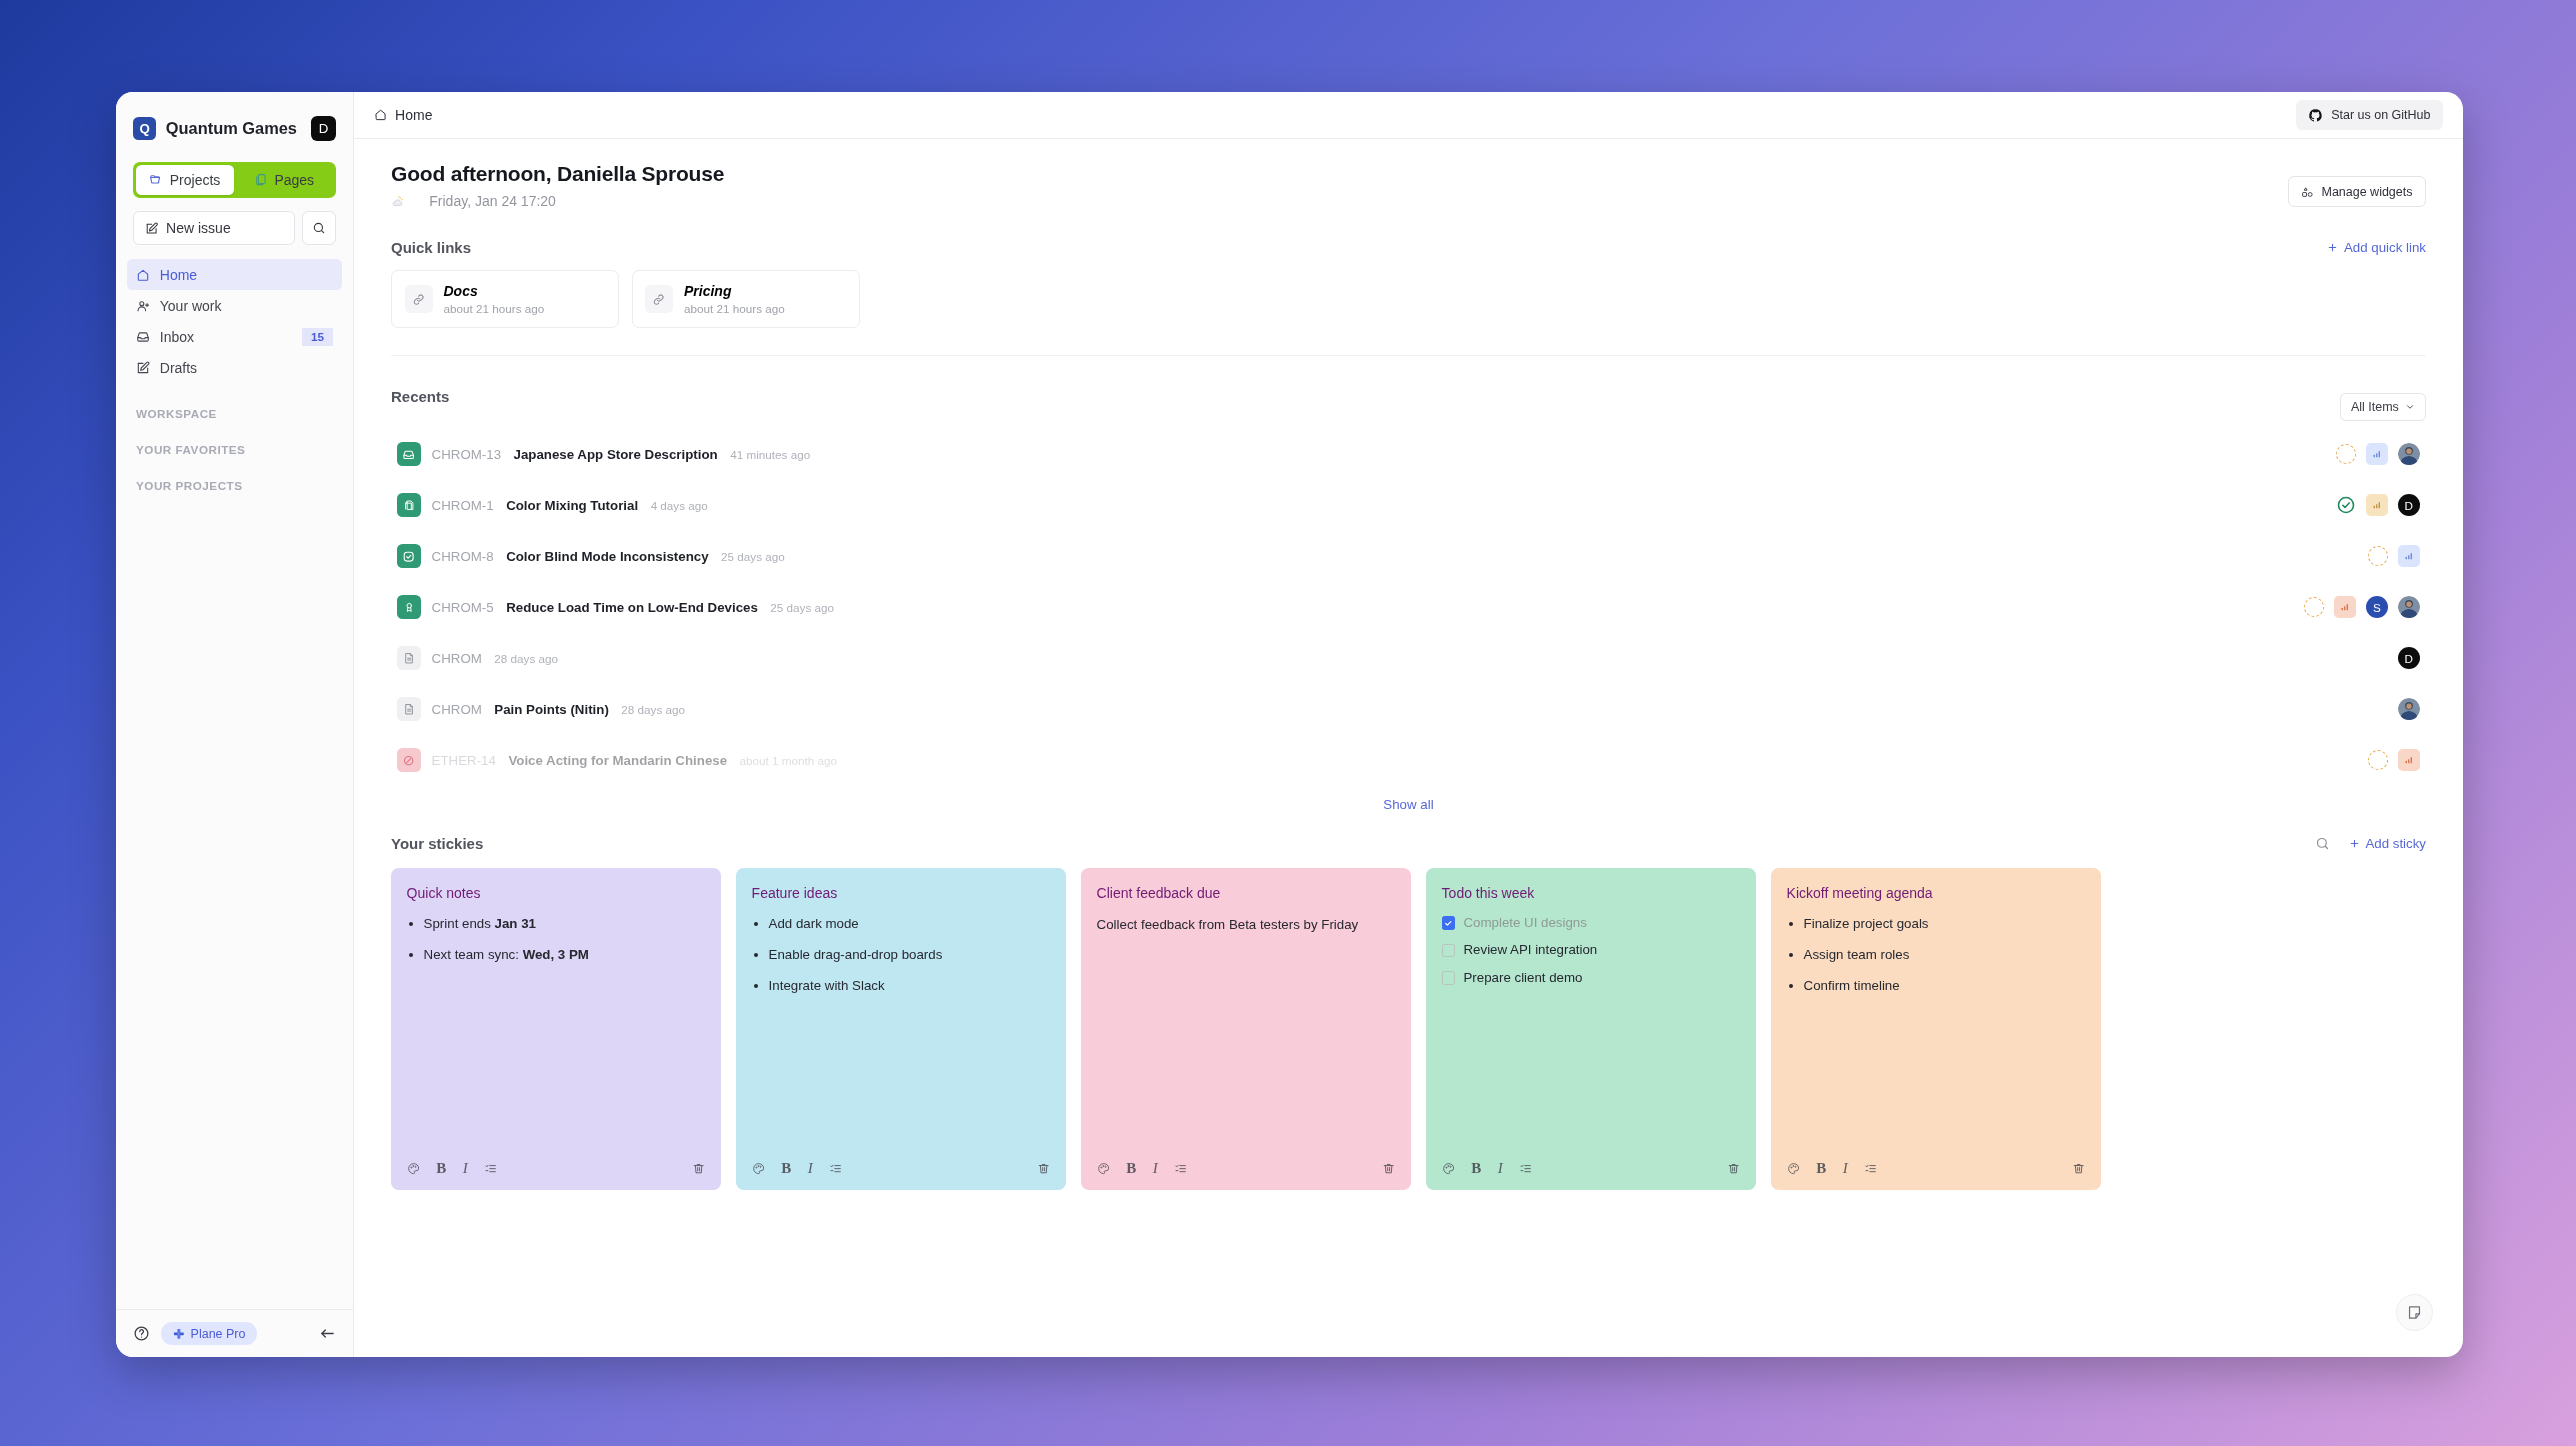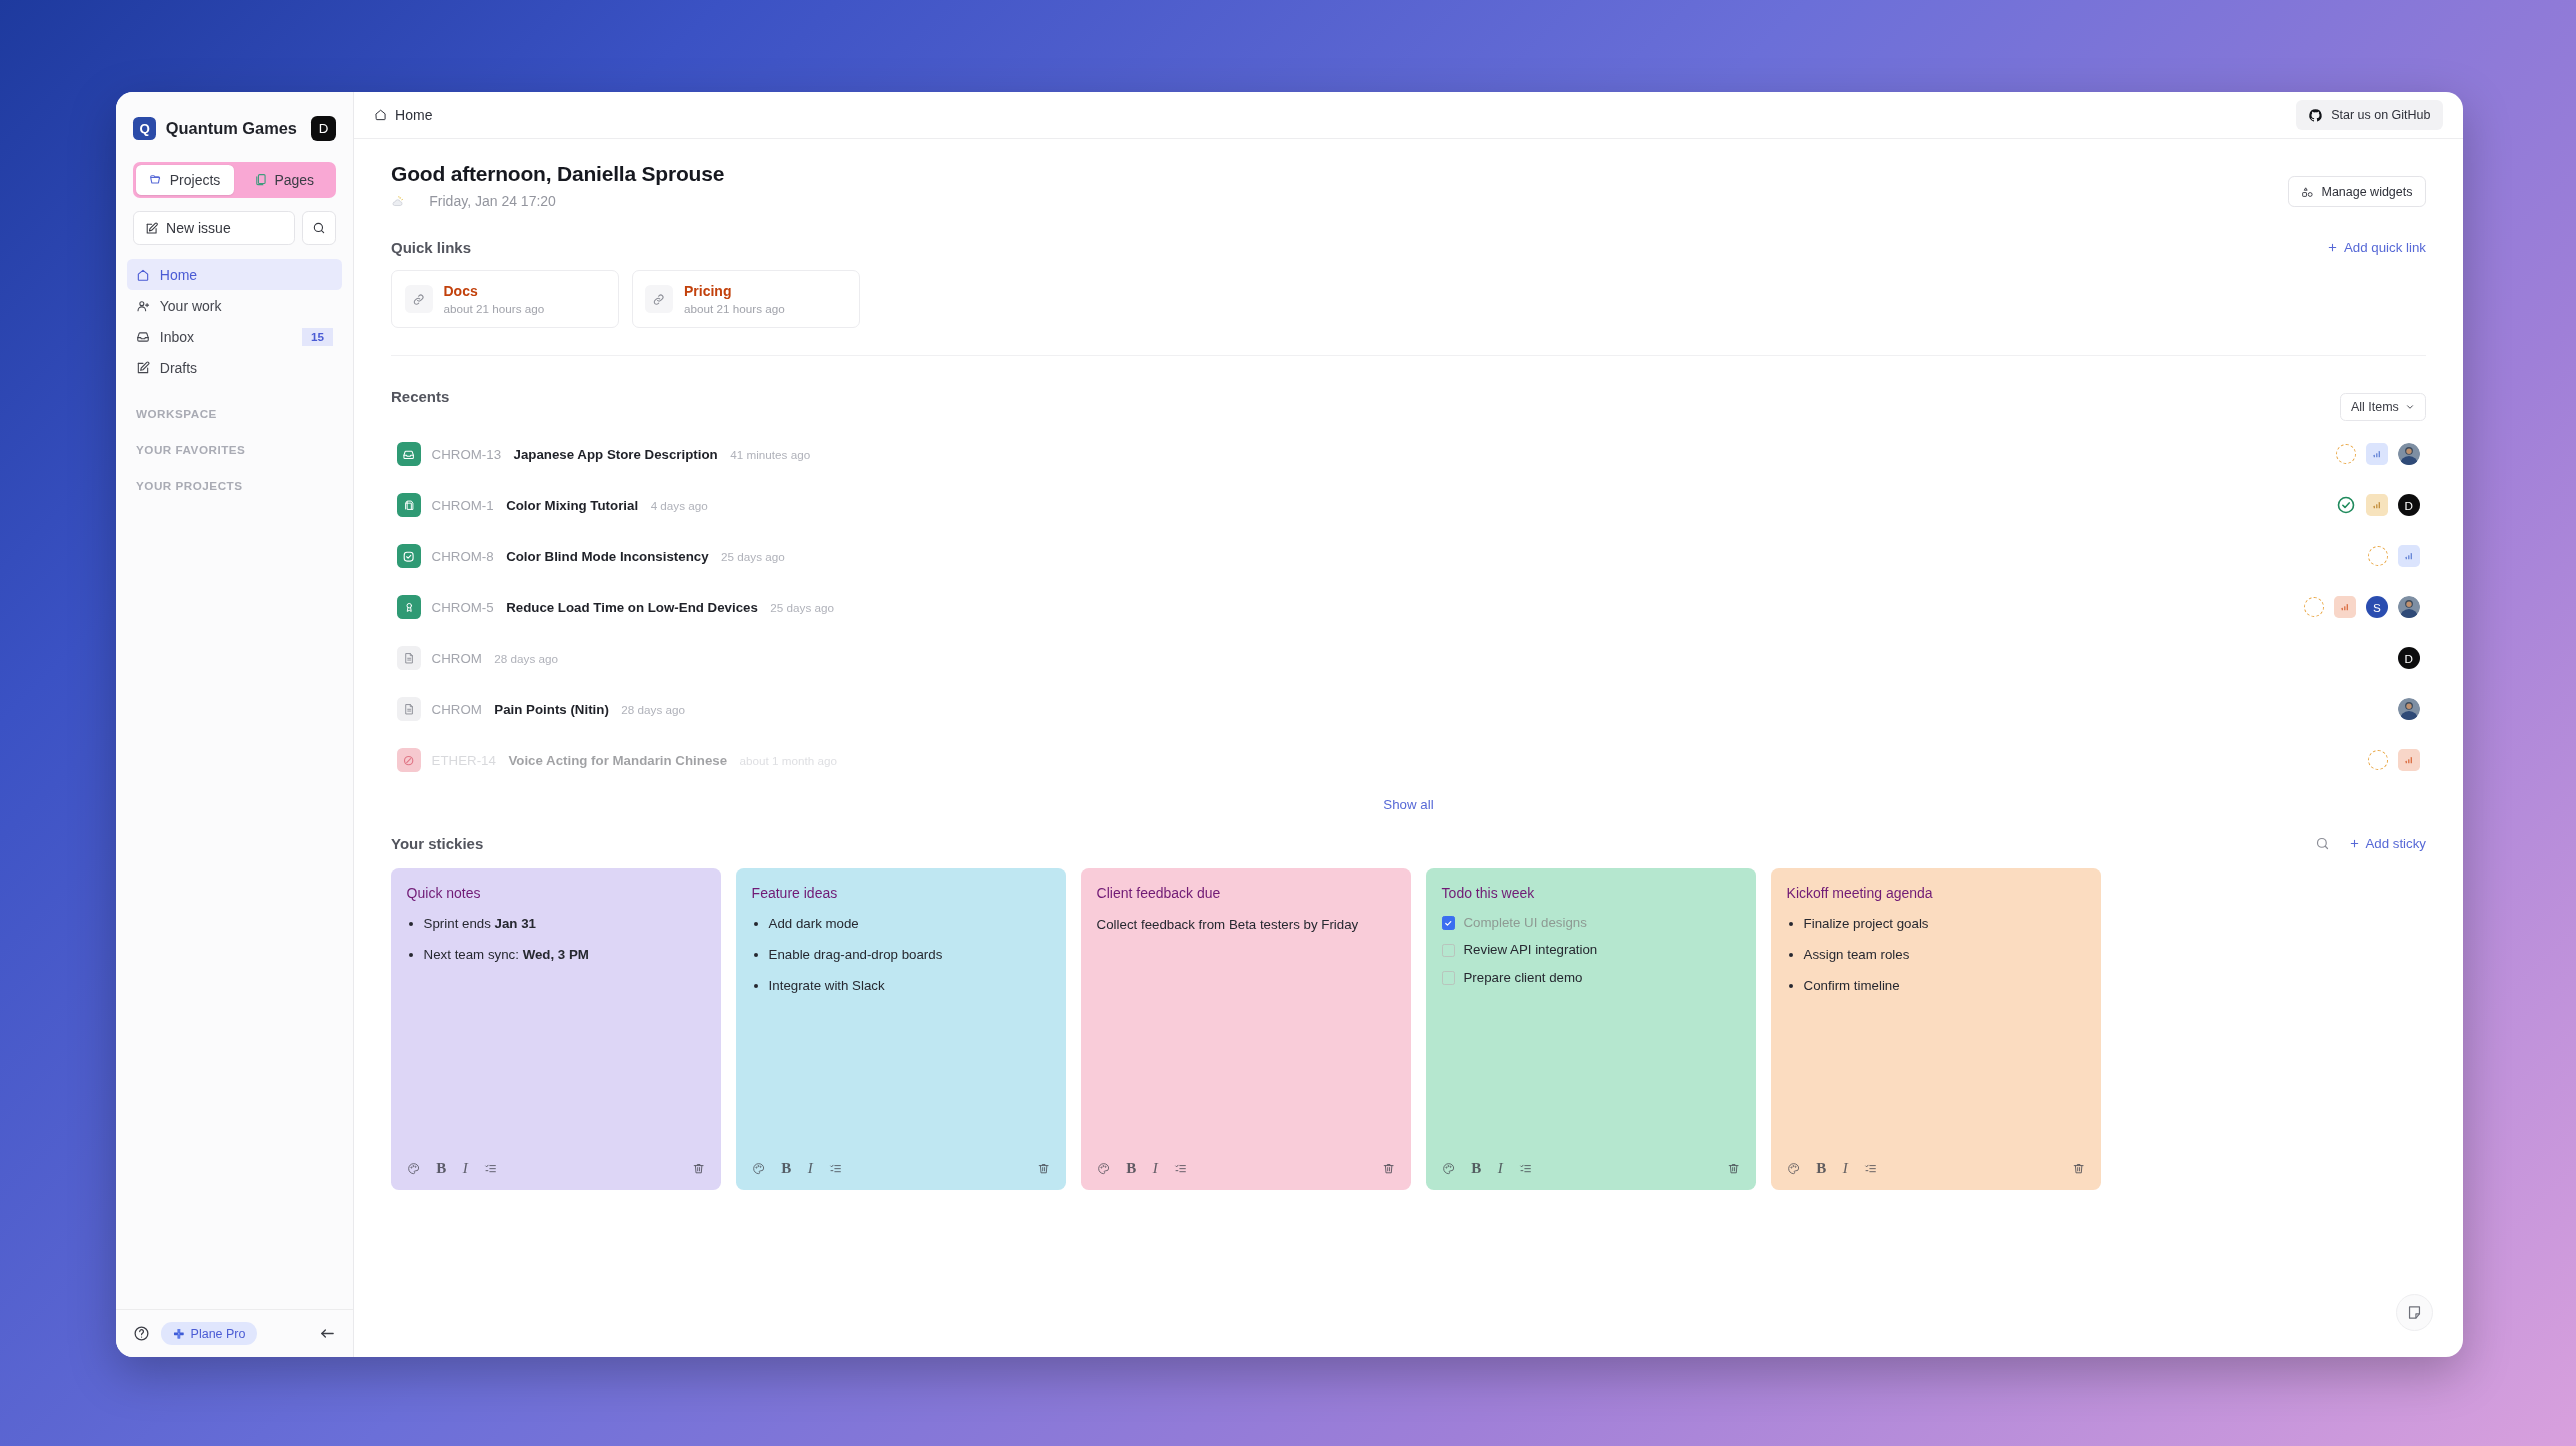--- a/index.html
+++ b/index.html
@@ -39,21 +39,21 @@
     flex: 0 0 23.4px;
   }
   .ws-name { font-size: 16.4px; font-weight: 600; color: #1f2128; white-space: nowrap; }
   .ws-avatar {
     margin-left: auto; width: 25px; height: 25px; border-radius: 6.2px;
     background: #0c0c0d; color: #fff; font-size: 13.3px; font-weight: 500;
     display: flex; align-items: center; justify-content: center; flex: 0 0 25px;
   }
   .tabs {
     margin-top: 17px;
-    background: #f9a8d4; border-radius: 7px; padding: 3.1px;
+    background: #84cc16; border-radius: 7px; padding: 3.1px;
     display: flex; gap: 1.6px; height: 36px;
   }
   .tab {
     flex: 1; display: flex; align-items: center; justify-content: center; gap: 7px;
     border-radius: 5.5px; font-size: 14px; color: #3a3c44; cursor: pointer;
   }
   .tab.active { background: #ffffff; box-shadow: 0 0.8px 1.6px rgba(0,0,0,.09); }
   .newissue-row { margin-top: 13.3px; display: flex; gap: 7px; }
   .newissue-btn {
     flex: 1; height: 34px; border: 0.8px solid #e4e4e8; border-radius: 6.2px;
@@ -129,21 +129,21 @@
   .ql-row { display: flex; gap: 12.5px; margin-top: 14px; }
   .ql-card {
     width: 228px; height: 58px; border: 0.8px solid #ececef; border-radius: 7px;
     display: flex; align-items: center; gap: 11px; padding: 0 12.5px; cursor: pointer;
     background: #fff;
   }
   .ql-ico {
     width: 28px; height: 28px; flex: 0 0 28px; border-radius: 5.5px; background: #f5f5f7;
     display: flex; align-items: center; justify-content: center;
   }
-  .ql-title { font-size: 14px; font-weight: 600; color: #c2410c; }
+  .ql-title { font-size: 14px; font-weight: 600; color: #000000; font-style: italic; }
   .ql-sub { font-size: 11.7px; color: #a1a3ab; margin-top: 3.1px; }
   .divider { border-top: 0.8px solid #f0f0f2; margin-top: 26.5px; }
   .filter-chip {
     margin-left: auto; display: flex; align-items: center; gap: 6.2px;
     border: 0.8px solid #e6e6ea; border-radius: 5.5px; height: 28px; padding: 0 10px;
     font-size: 12.5px; color: #3a3c44; cursor: pointer; background: #fff; margin-top: 20px;
   }
   .recents { margin-top: 7.8px; }
   .rec-row {
     display: flex; align-items: center; height: 51px; padding: 0 6.2px;

